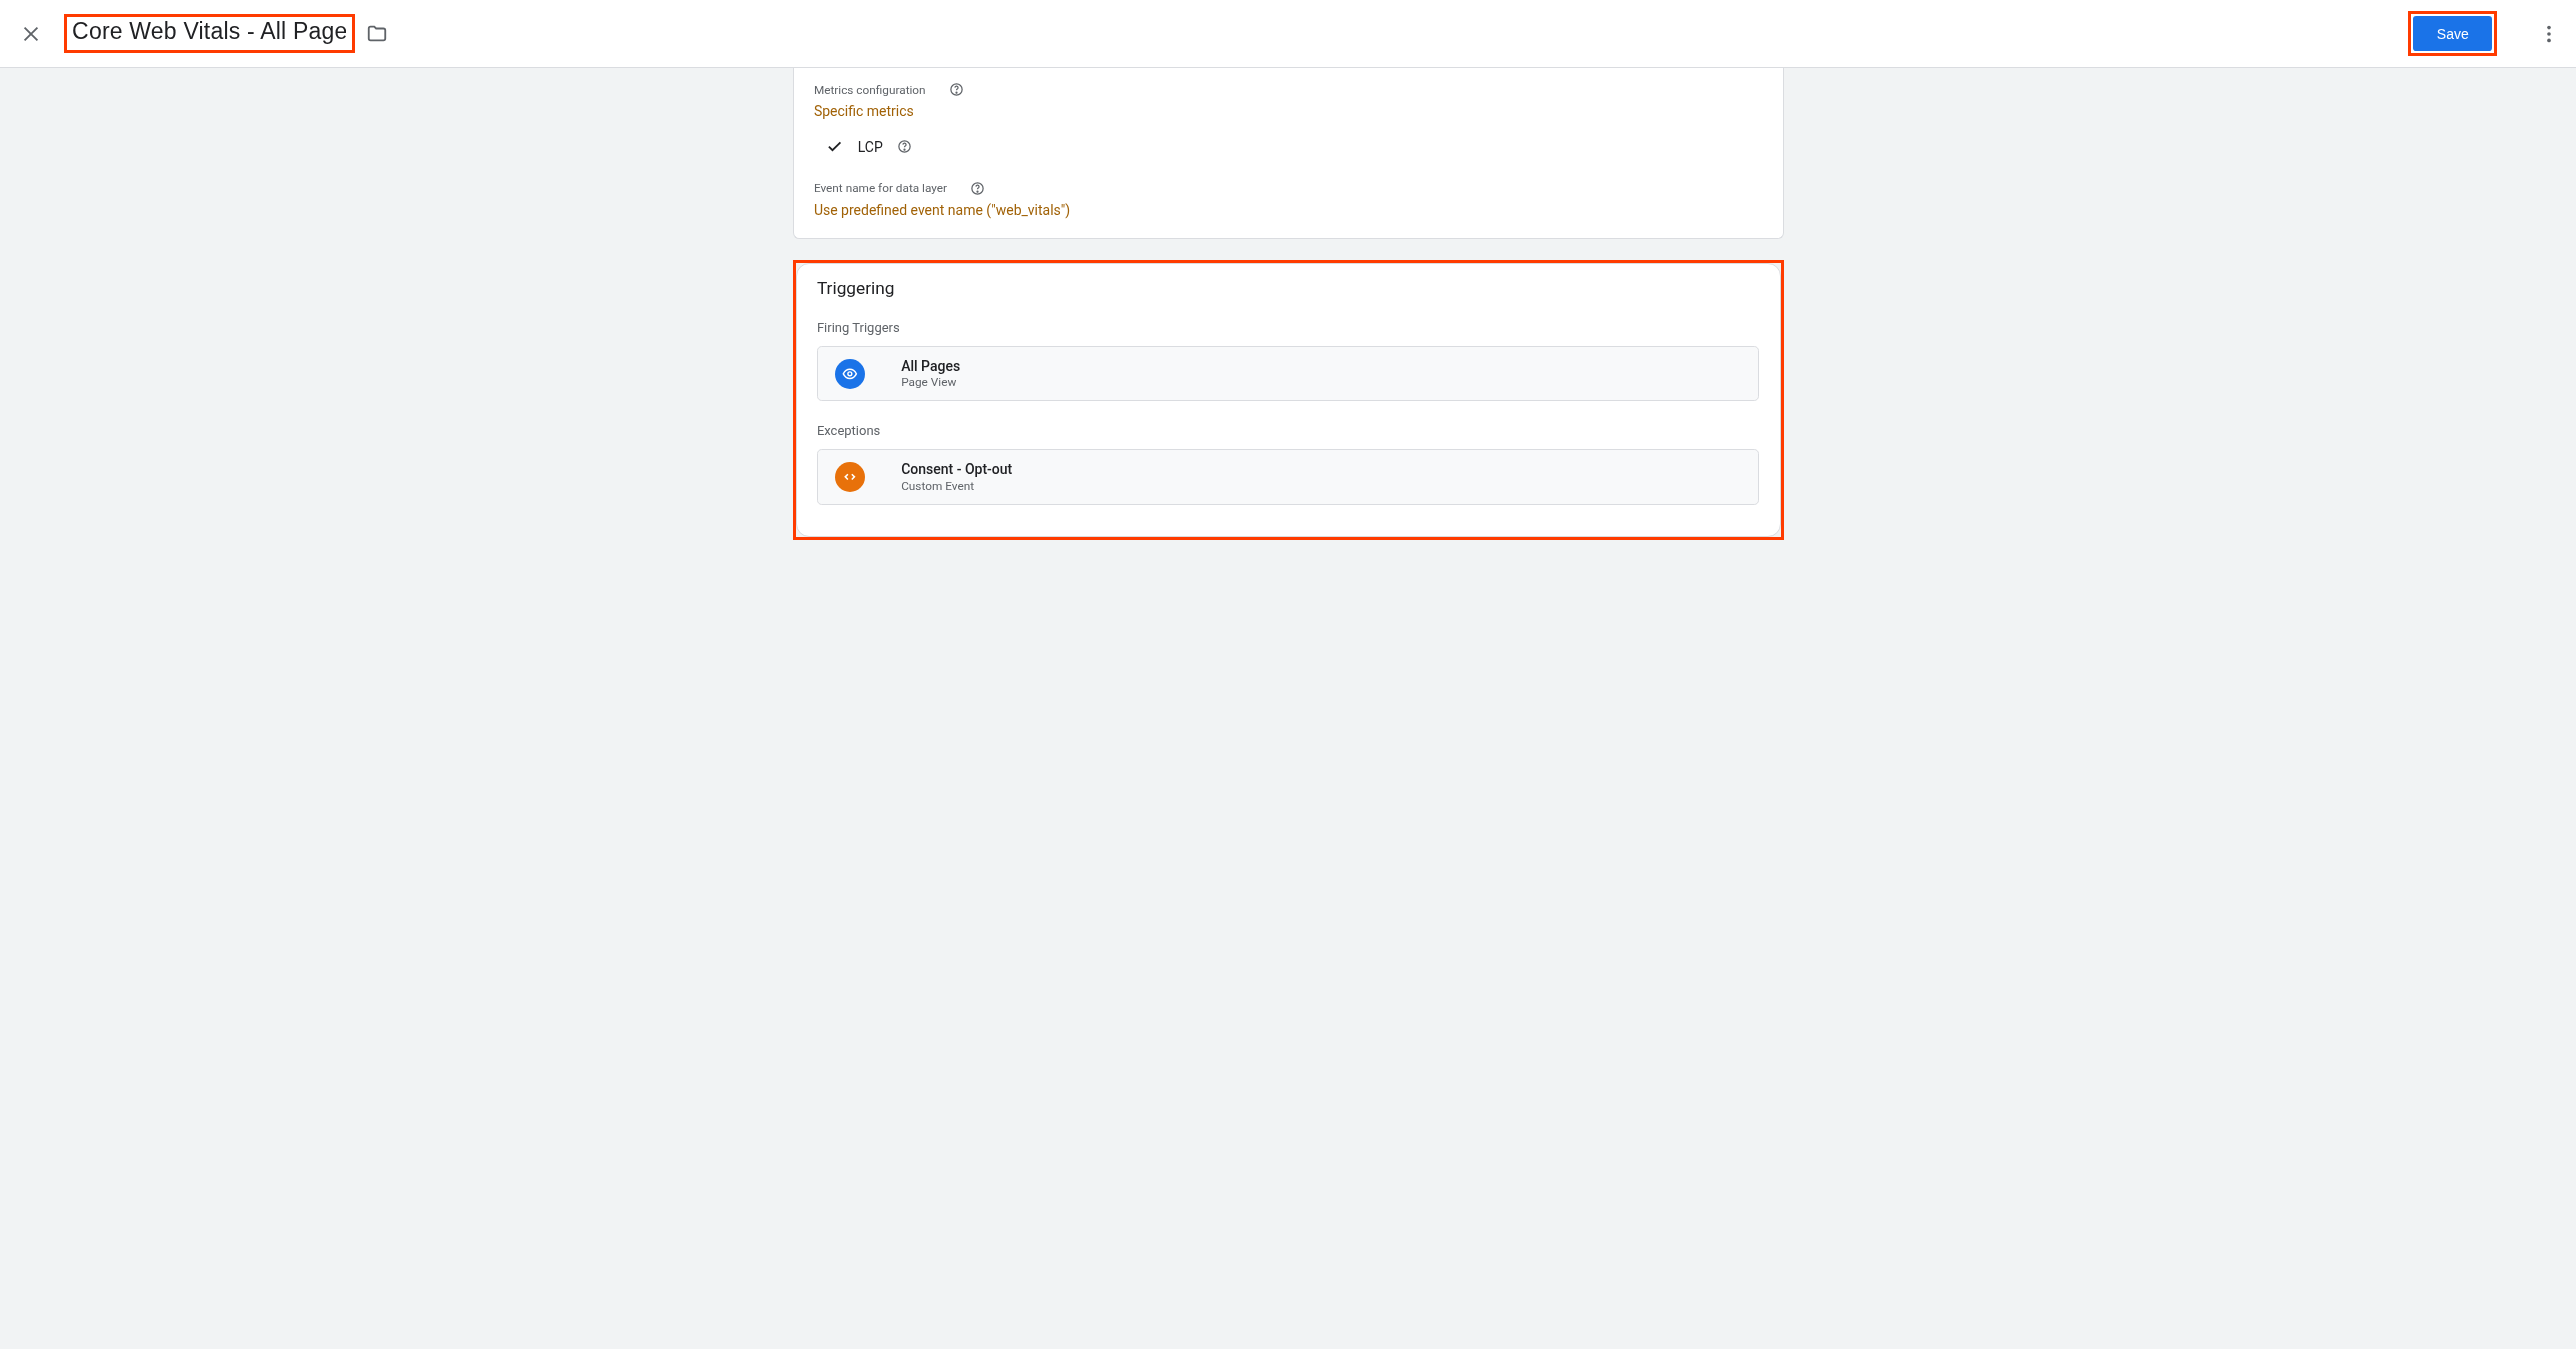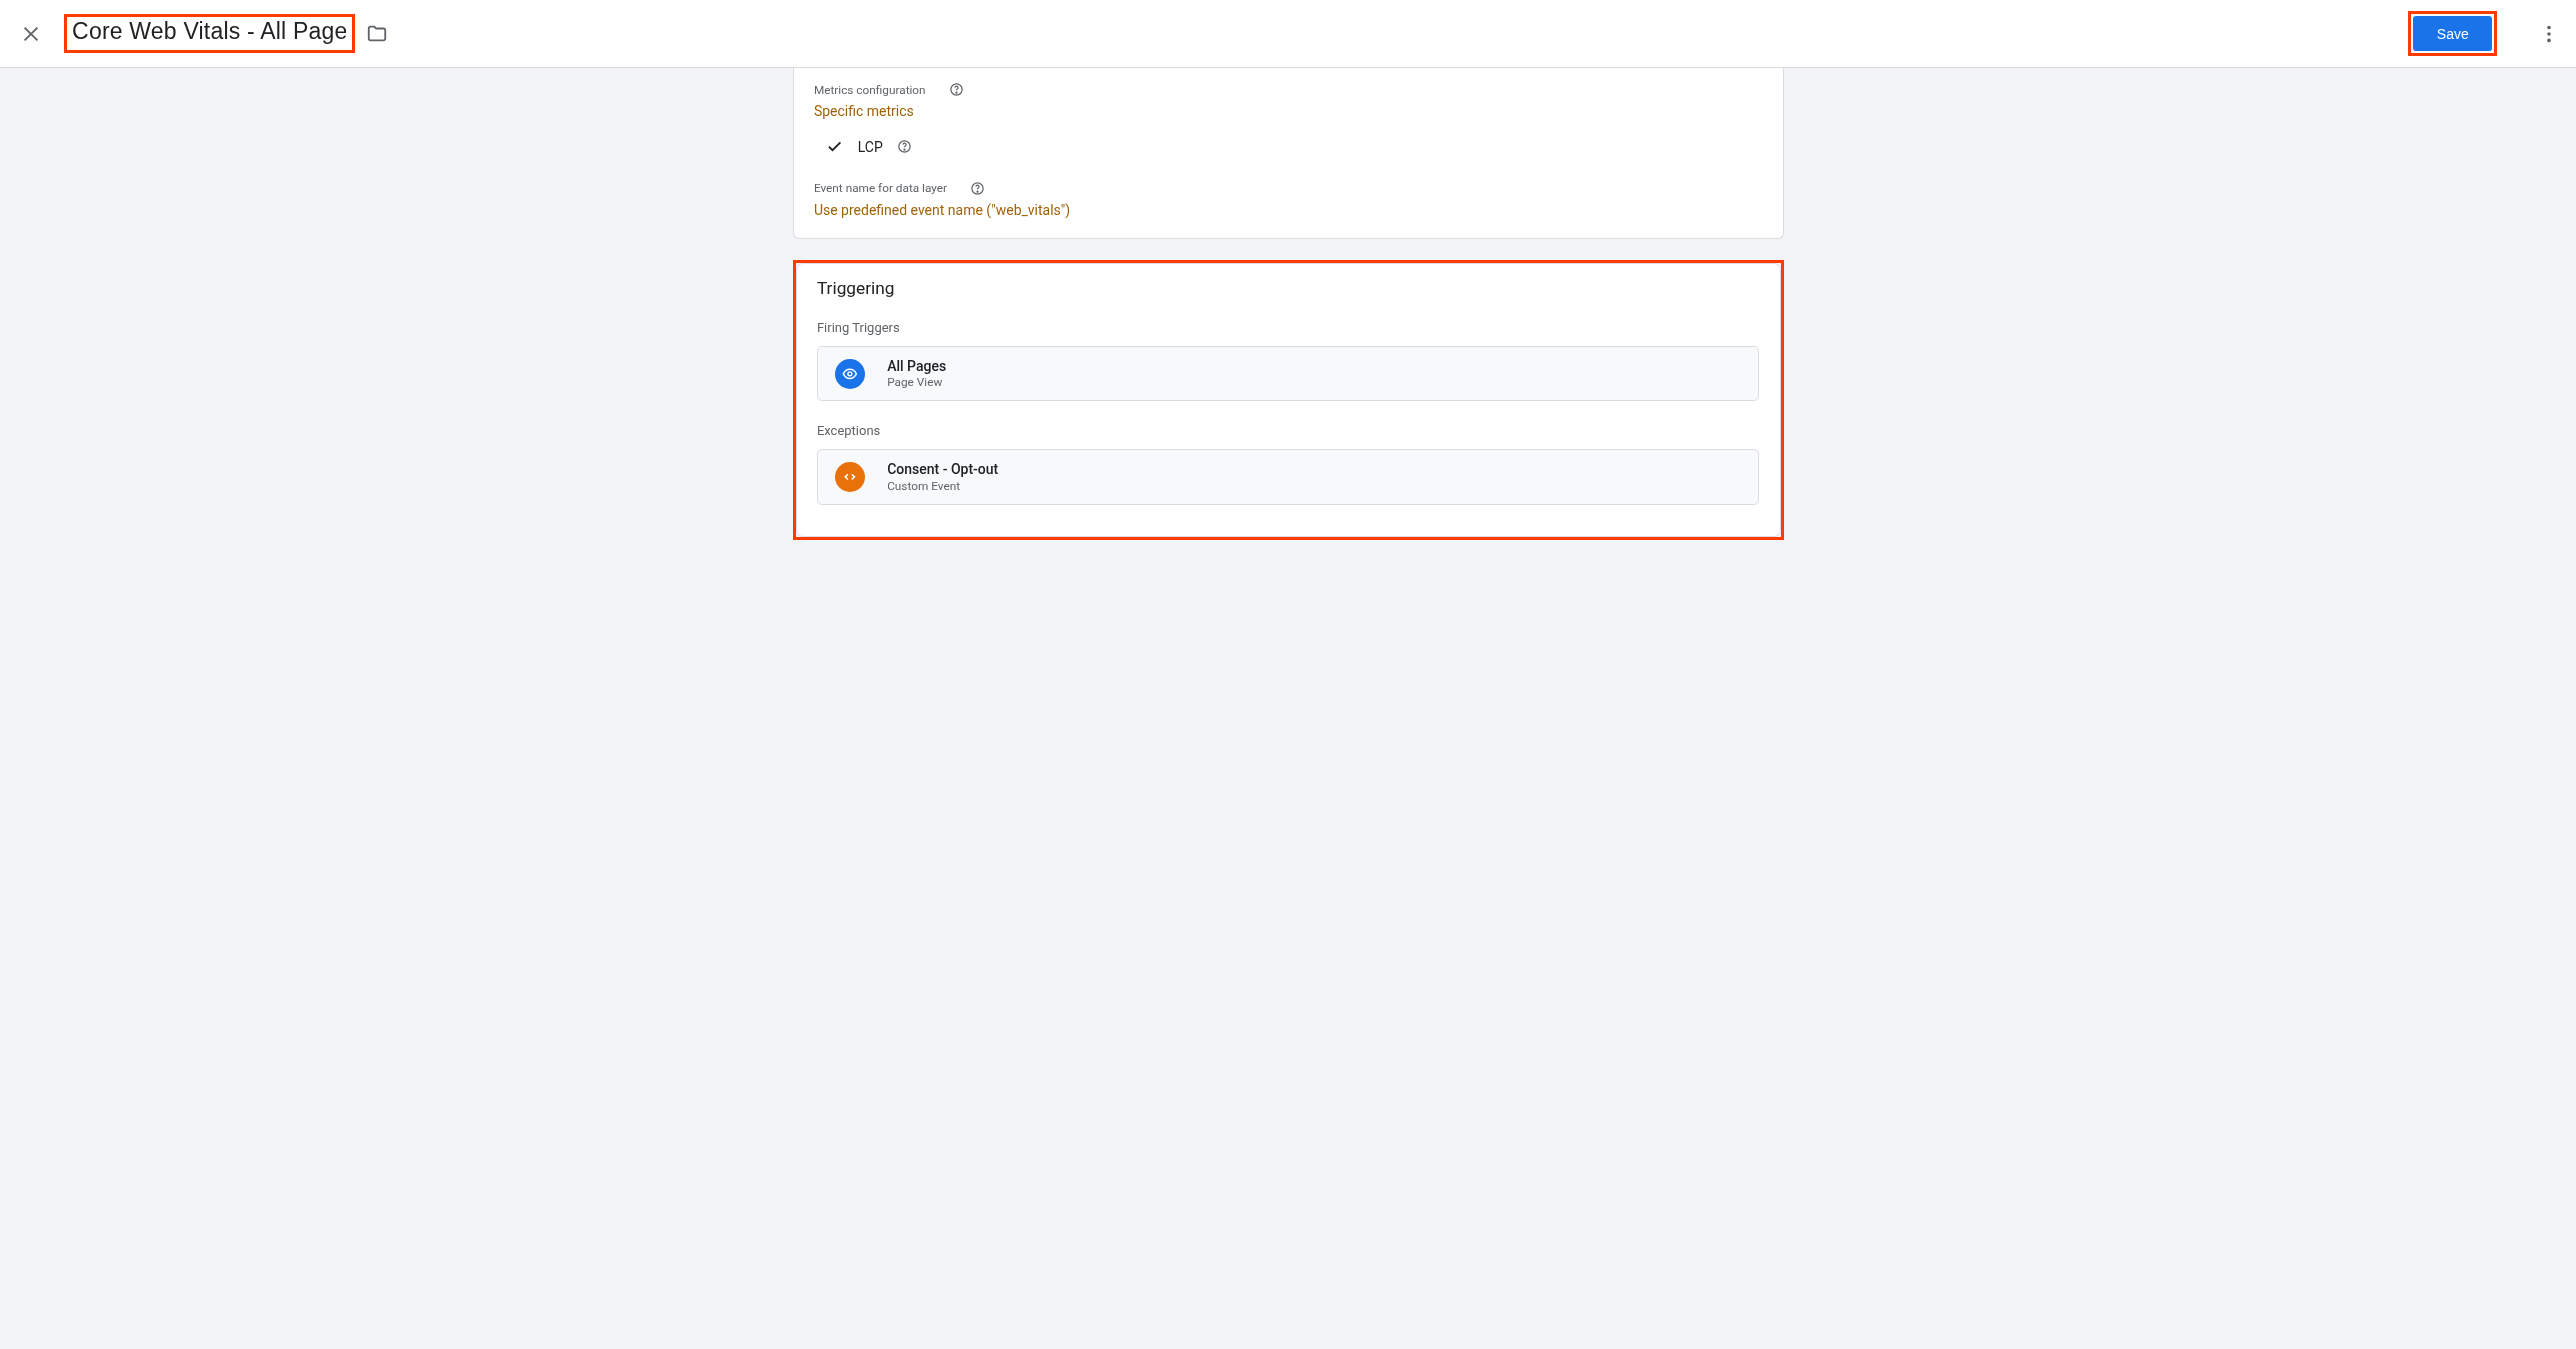--- a/index.html
+++ b/index.html
@@ -140,21 +140,21 @@
     font-size: 13px;
     margin-bottom: 11px;
   }
   .trigger-row {
     background: #f8f9fa;
     border: 0.8px solid #dadce0;
     border-radius: 4.7px;
     display: flex;
     align-items: center;
     padding: 11px 17.3px;
-    gap: 22px;
+    gap: 36px;
     cursor: pointer;
     margin-bottom: 22px;
   }
   .trigger-row:last-child { margin-bottom: 0; }
   .trigger-icon {
     width: 30px; height: 30px;
     border-radius: 50%;
     display: flex; align-items: center; justify-content: center;
     color: #fff;
     flex-shrink: 0;
@@ -230,21 +230,21 @@
       <span class="help-icon"><svg viewBox="0 0 24 24" fill="none" stroke="currentColor" stroke-width="2">
             <circle cx="12" cy="12" r="9"></circle>
             <path d="M9.5 9a2.5 2.5 0 1 1 3.5 2.3c-.8.4-1 .9-1 1.7"></path>
             <circle cx="12" cy="17" r="0.8" fill="currentColor"></circle>
           </svg></span>
     </div>
     <div class="value-text" style="margin-bottom:0">Use predefined event name ("web_vitals")</div>
   </div>
 
   <div class="triggering-wrap">
-    <div class="card" style="margin-bottom:0;border-radius:7px">
+    <div class="card" style="margin-bottom:0;border-radius:13px">
       <div class="section-title">Triggering</div>
 
       <div class="sub-label">Firing Triggers</div>
       <div class="trigger-row">
         <div class="trigger-icon blue">
           <svg viewBox="0 0 24 24" fill="none" stroke="currentColor" stroke-width="2.2">
               <path d="M2 12s3.5-7 10-7 10 7 10 7-3.5 7-10 7-10-7-10-7z"></path>
               <circle cx="12" cy="12" r="3"></circle>
             </svg>
         </div>

